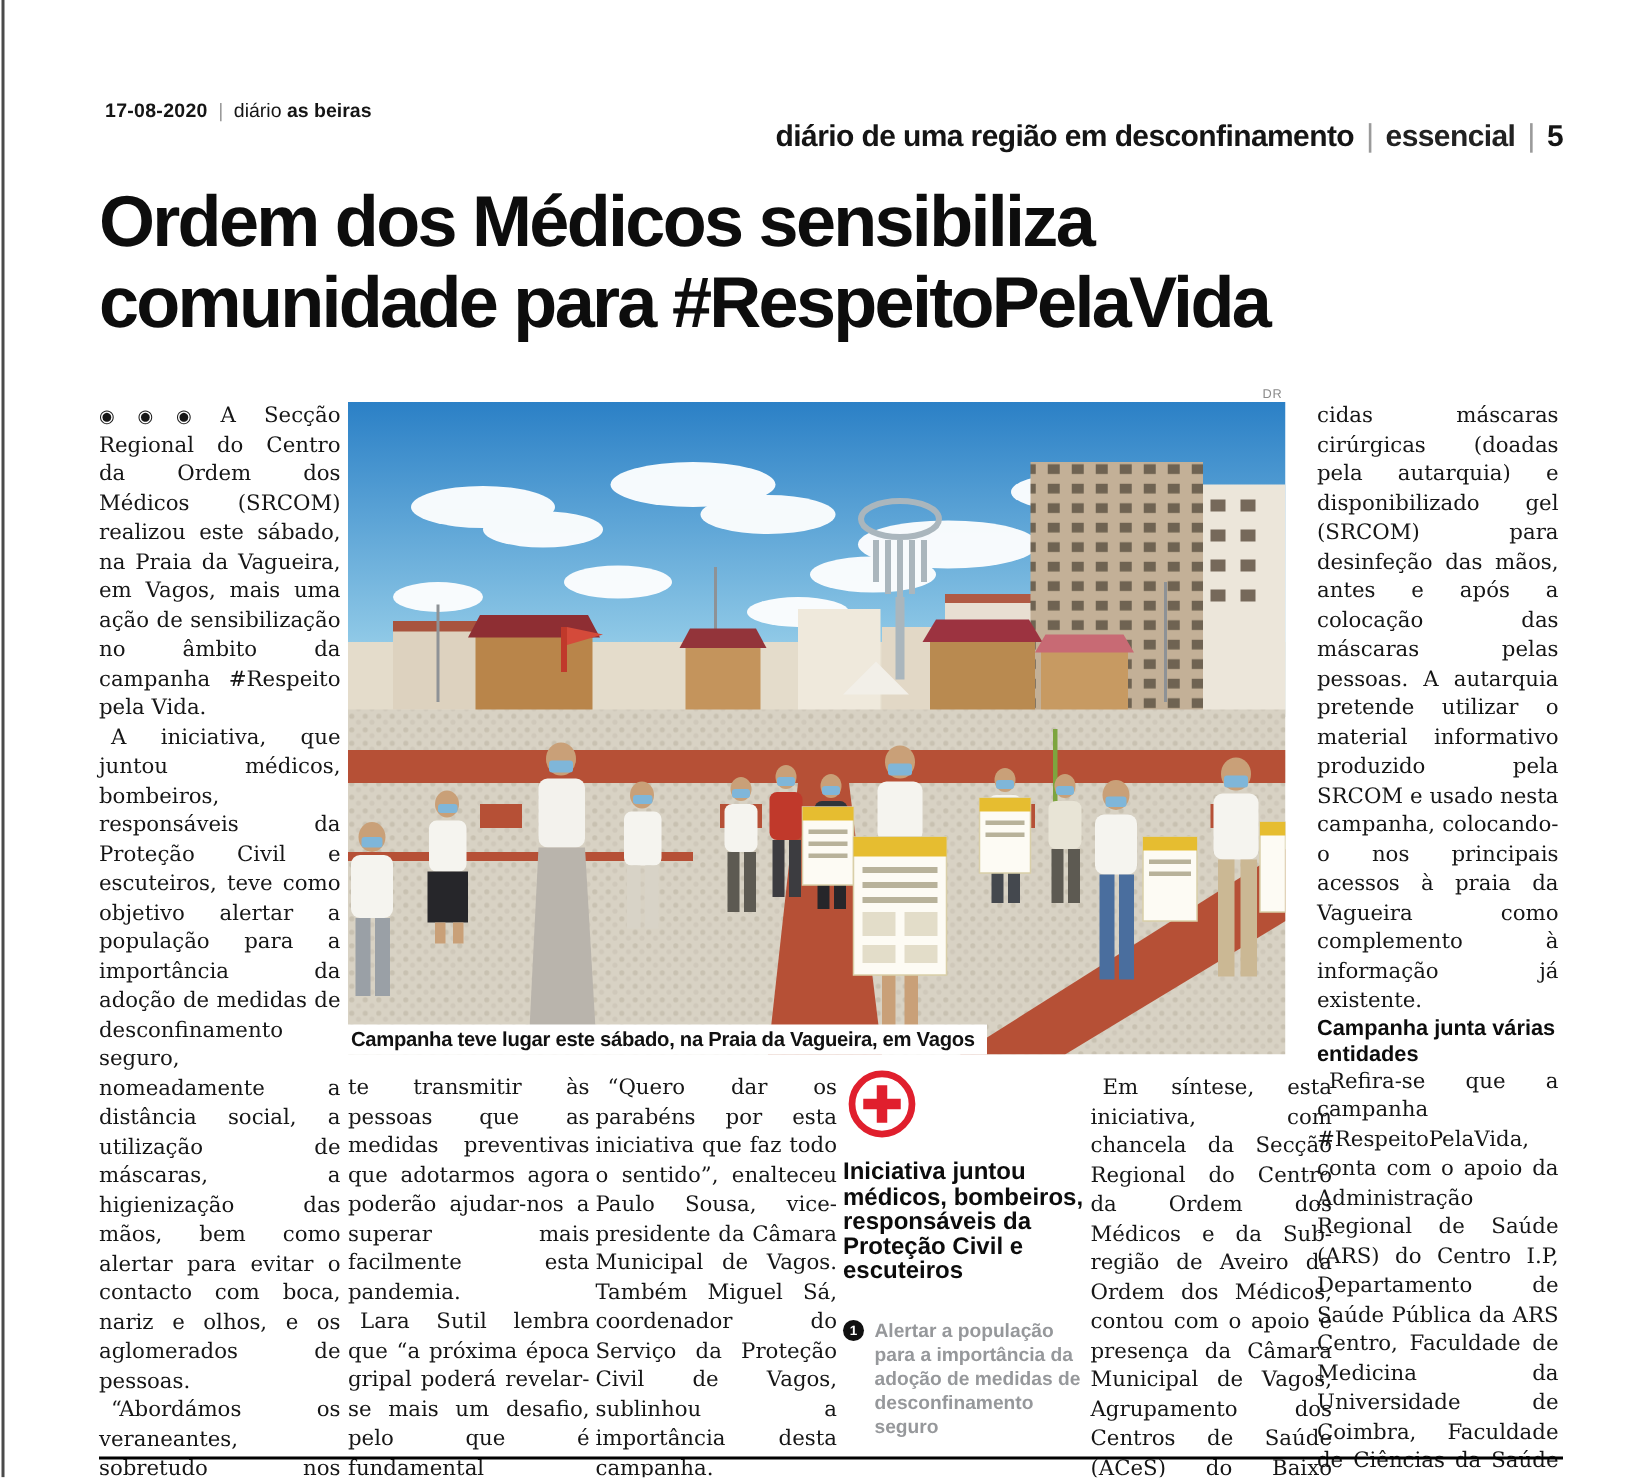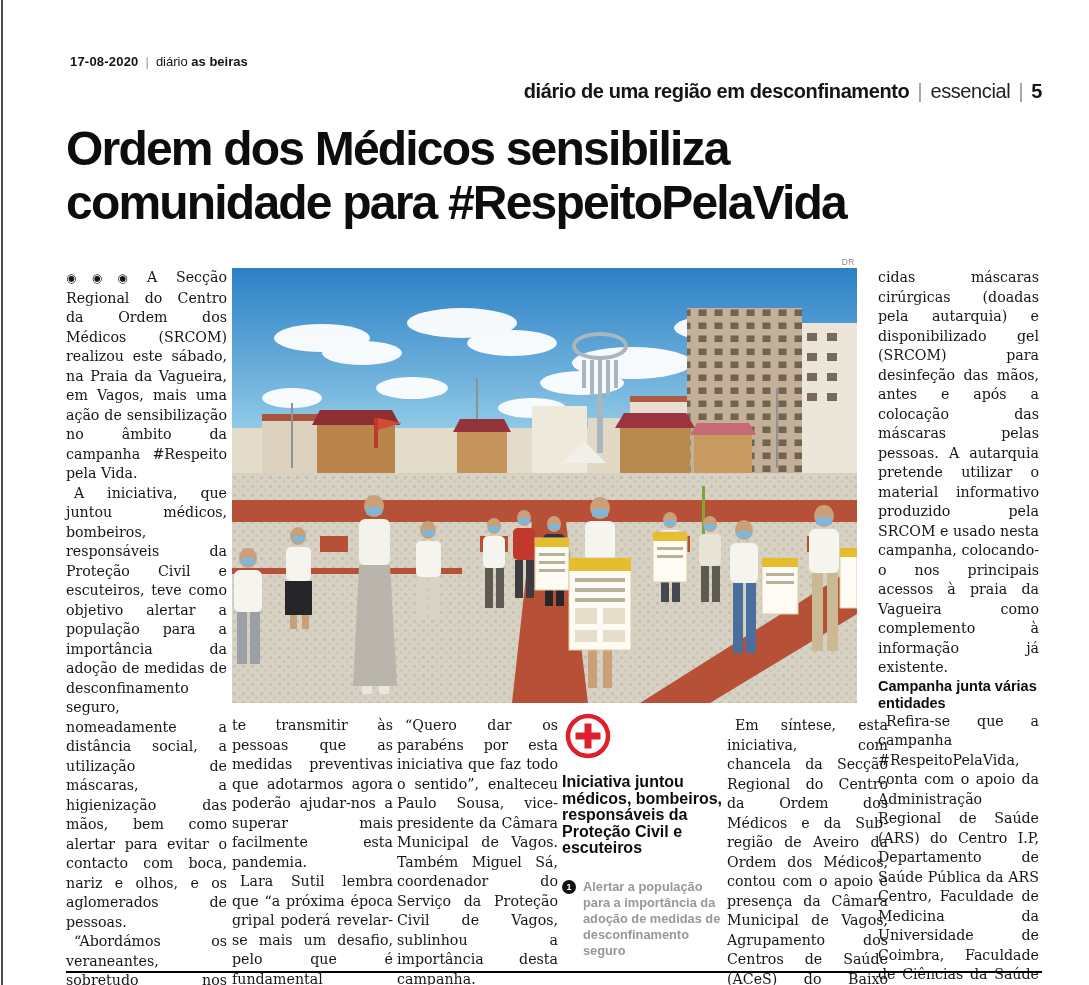--- a/index.html
+++ b/index.html
@@ -1,29 +1,29 @@
 <!DOCTYPE html>
 <html lang="pt"><head>
 <meta charset="utf-8">
 <style>
   html,body{margin:0;padding:0;background:#ffffff;}
   .page{position:relative;width:1089px;height:985px;background:#ffffff;overflow:hidden;
         font-family:"Liberation Sans",sans-serif;color:#151515;}
   .scan-edge{position:absolute;left:1px;top:0;width:2px;height:985px;background:#4a4a4a;}
 
   
-  .hdr-left{position:absolute;left:70px;top:54px;font-size:13px;display:flex;align-items:baseline;gap:7px;}
+  .hdr-left{position:absolute;left:70px;top:66px;font-size:13px;display:flex;align-items:baseline;gap:7px;}
   .hdr-left .date{font-weight:600;letter-spacing:.2px;}
   .hdr-sep{color:#9a9a9a;font-weight:300;}
   .brand .light{font-weight:400;}
   .brand .bold{font-weight:800;}
   .hdr-right{position:absolute;right:47px;top:48px;display:flex;align-items:baseline;gap:8px;
              font-size:20px;letter-spacing:-0.4px;}
   .hdr-right .sect{font-weight:800;}
-  .hdr-right .ess{font-weight:400;color:#222;margin-top:32px;}
+  .hdr-right .ess{font-weight:700;color:#222;margin-top:32px;}
   .hdr-right .pg{font-weight:800;}
   .hdr-right .hdr-sep{font-size:21px;}
 
   
   .headline{position:absolute;left:66px;top:122px;width:990px;
             font-weight:800;font-size:48px;line-height:54px;letter-spacing:-1.8px;color:#0d0d0d;}
 
   
   .col{position:absolute;width:161px;font-family:"DejaVu Serif","Liberation Serif",serif;
        font-size:14.2px;line-height:19.5px;text-align:justify;color:#161616;}
@@ -288,20 +288,21 @@
             <ellipse cx="592" cy="248" rx="10" ry="11" fill="#c9a078"></ellipse>
             <rect x="584" y="249" width="16" height="8" rx="2" fill="#7fb6d9"></rect>
             <rect x="577" y="261" width="30" height="44" rx="6" fill="#f5f4ef"></rect>
             <rect x="580" y="305" width="11" height="78" fill="#cbb894"></rect>
             <rect x="595" y="305" width="11" height="78" fill="#cbb894"></rect>
             <rect x="608" y="280" width="17" height="60" fill="#fdfbf4" stroke="#d9cfa8"></rect>
             <rect x="608" y="280" width="17" height="9" fill="#e6bd30"></rect>
           </g>
       </g>
     </svg>
+    <div class="photo-caption">Campanha teve lugar este sábado, na Praia da Vagueira, em Vagos</div>
   </div>
 
   <div class="col col2">
     <p>te transmitir às pessoas que as medidas preventivas que adotarmos agora poderão ajudar-nos a superar mais facilmente esta pandemia.</p>
     <p class="ind">Lara Sutil lembra que “a próxima época gripal poderá revelar-se mais um desafio, pelo que é fundamental minimizar os casos nesta altura de verão e alertar para a falsa noção de segurança quando se está nestes locais ao ar livre onde circulam muitas pessoas. Pequenos e</p>
   </div>
 
   <div class="col col3">
     <p class="ind">“Quero dar os parabéns por esta iniciativa que faz todo o sentido”, enalteceu Paulo Sousa, vice-presidente da Câmara Municipal de Vagos. Também Miguel Sá, coordenador do Serviço da Proteção Civil de Vagos, sublinhou a importância desta campanha.</p>
   </div>

